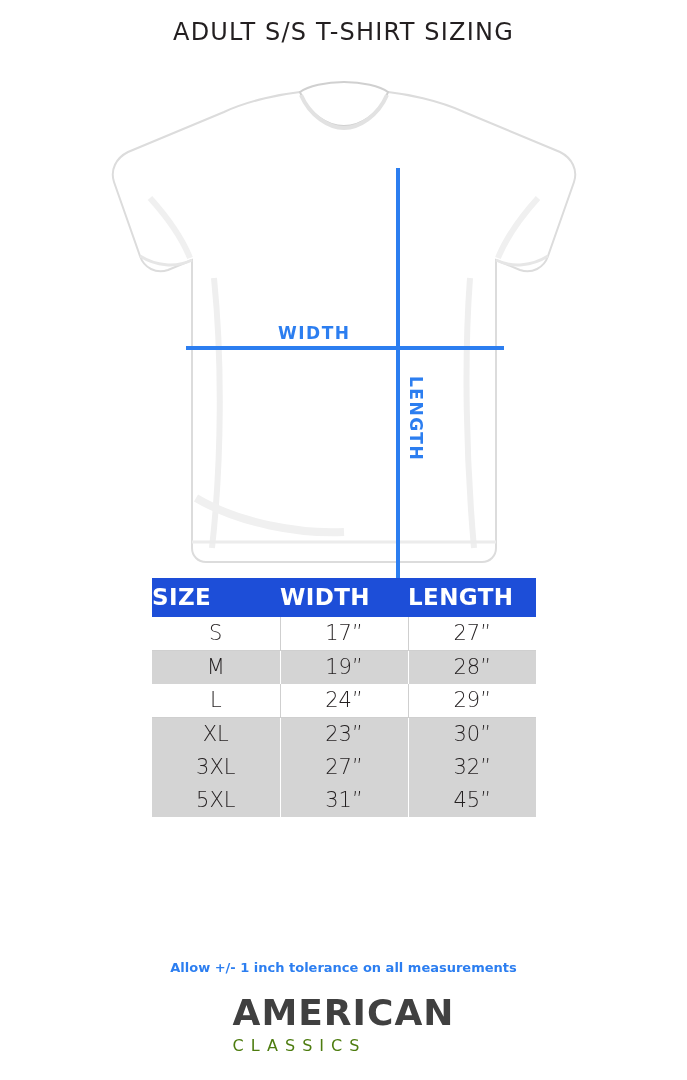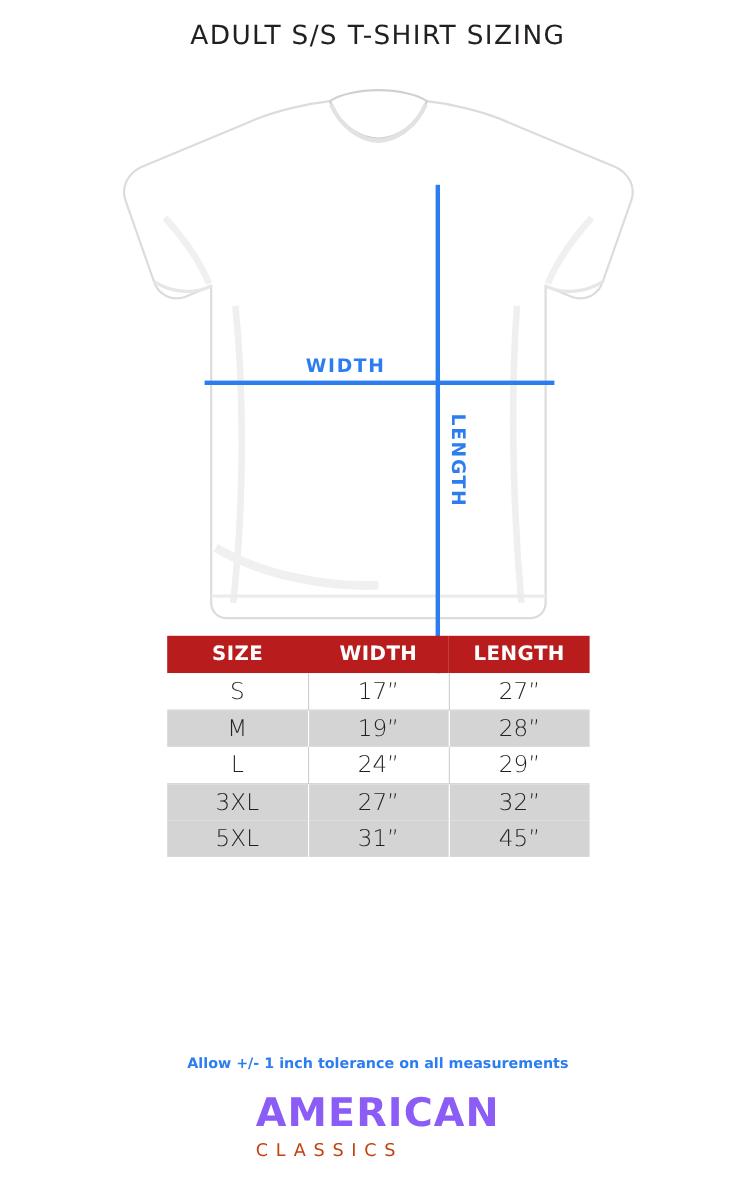--- a/index.html
+++ b/index.html
@@ -92,26 +92,26 @@
   
   .size-table {
     position: absolute;
     top: 578px;
     left: 152px;
     width: 384px;
     border-collapse: collapse;
     table-layout: fixed;
   }
   .size-table th {
-    background: #b91c1c;
+    background: #1d4ed8;
     color: #ffffff;
-    font-size: 18px;
+    font-size: 23px;
     font-weight: bold;
     padding: 6px 0 7px 0;
-    text-align: center;
+    text-align: left;
     letter-spacing: 0.4px;
     font-family: "DejaVu Sans", sans-serif;
   }
   .size-table td {
     font-size: 21px;
     text-align: center;
     padding: 4px 0 5px 0;
     color: #231f20;
     font-family: "DejaVu Sans", sans-serif;
     font-weight: 300;
@@ -140,32 +140,32 @@
   }
   .brand {
     position: absolute;
     top: 992px;
     left: 0;
     width: 687px;
     text-align: center;
     font-size: 36px;
     font-weight: bold;
     letter-spacing: 1px;
-    color: #8b5cf6;
+    color: #404040;
     font-family: "DejaVu Sans", sans-serif;
   }
   .brand-sub {
     position: absolute;
     top: 1036px;
     left: 0;
     width: 599px;
     text-align: center;
     font-size: 16px;
     letter-spacing: 7px;
-    color: #c2410c;
+    color: #4d7c0f;
     font-family: "DejaVu Sans", sans-serif;
   }
 </style>
 </head>
 <body>
 
 <div class="page">
 
   <div class="title">ADULT S/S T-SHIRT SIZING</div>
 
@@ -233,20 +233,25 @@
         <td>M</td>
         <td>19”</td>
         <td>28”</td>
       </tr>
       <tr class="odd">
         <td>L</td>
         <td>24”</td>
         <td>29”</td>
       </tr>
       <tr class="even">
+        <td>XL</td>
+        <td>23”</td>
+        <td>30”</td>
+      </tr>
+      <tr class="even">
         <td>3XL</td>
         <td>27”</td>
         <td>32”</td>
       </tr>
       <tr class="even">
         <td>5XL</td>
         <td>31”</td>
         <td>45”</td>
       </tr>
     </tbody>

